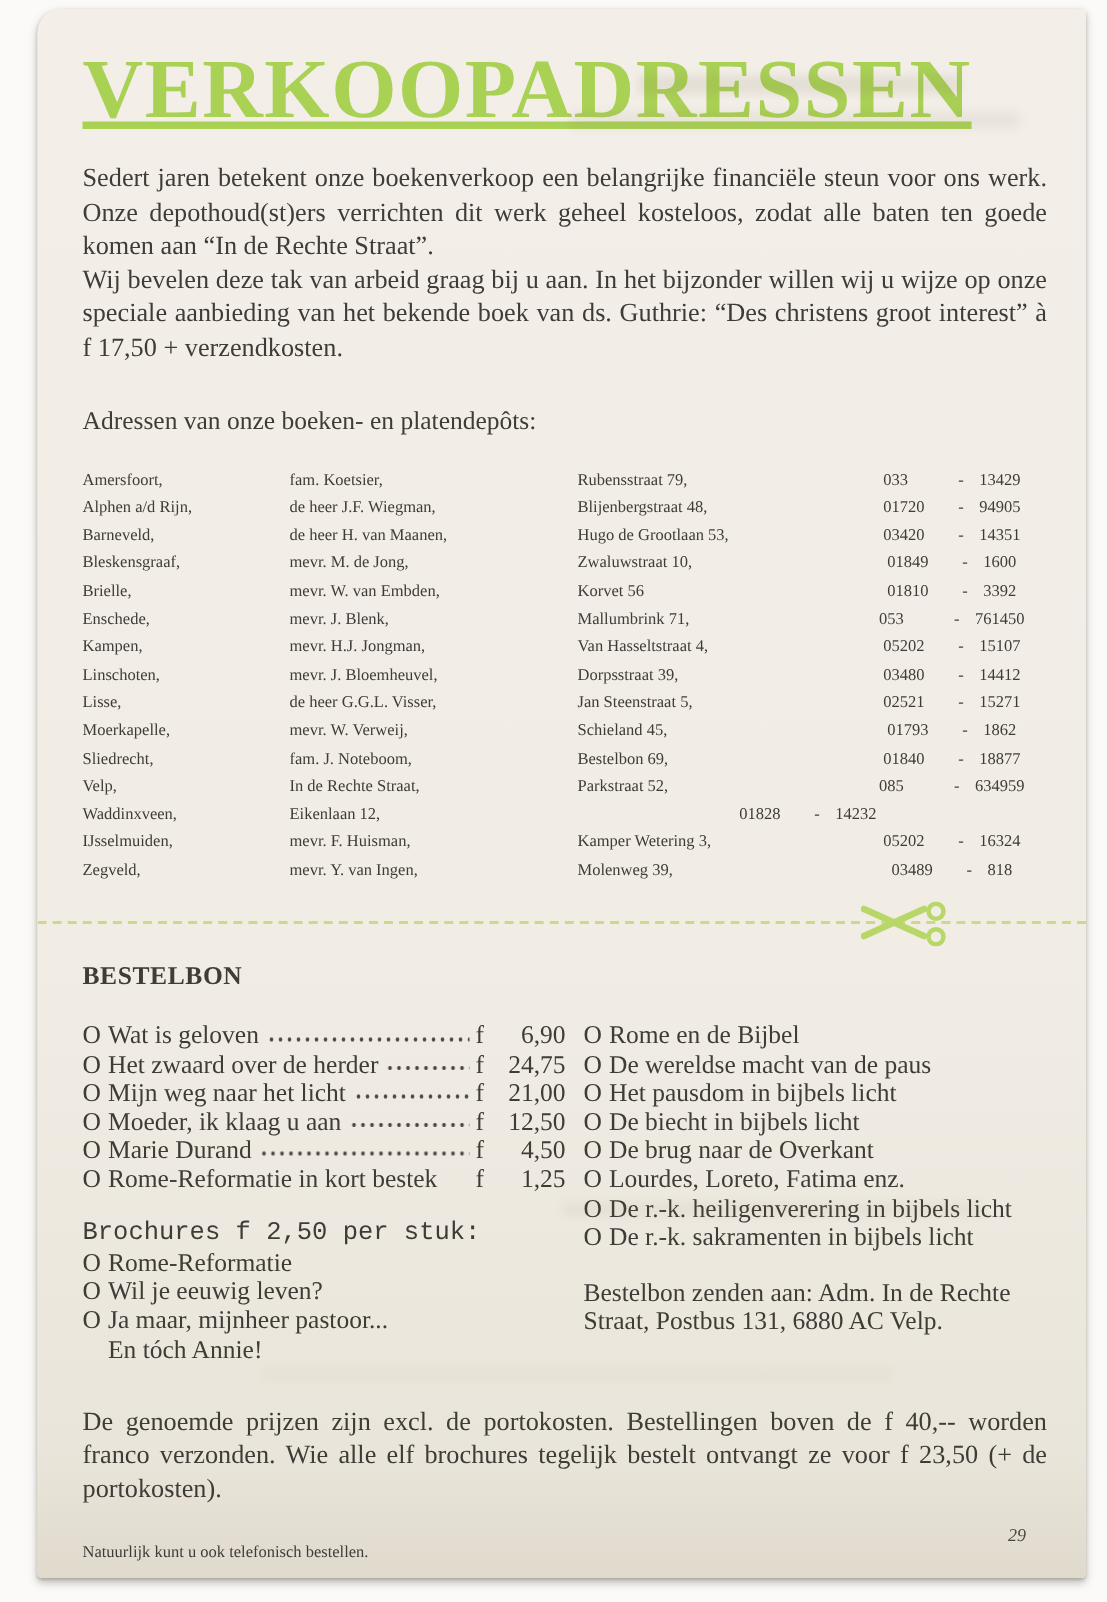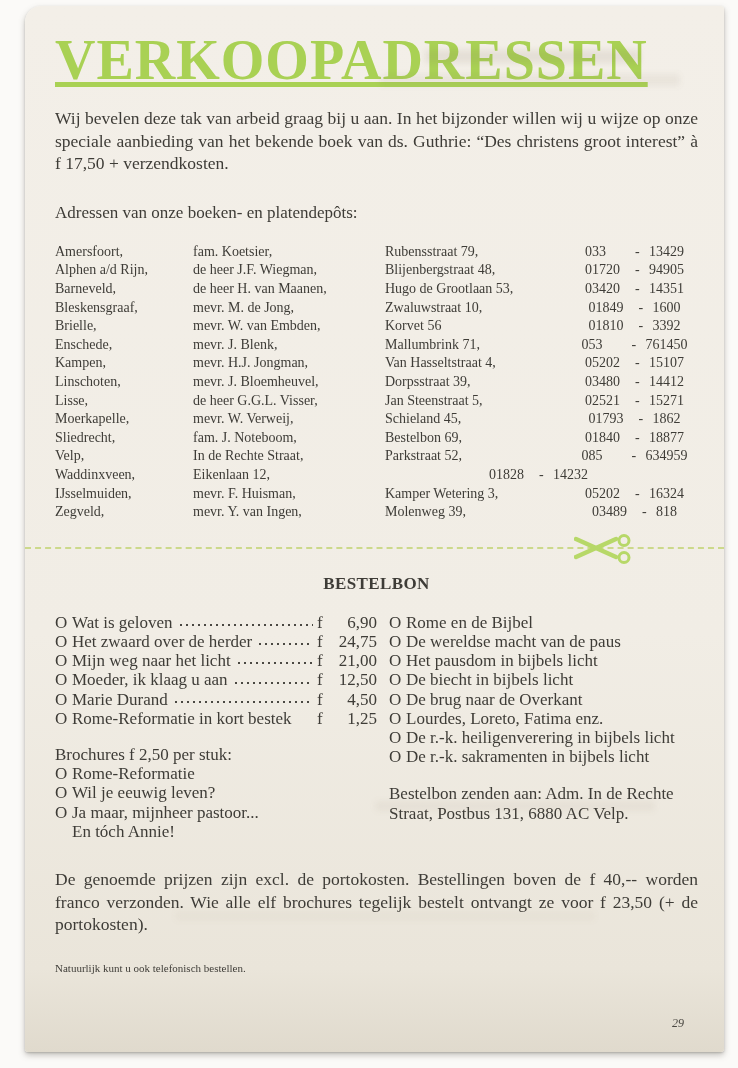--- a/index.html
+++ b/index.html
@@ -22,55 +22,55 @@
   h1.title {
     margin:22px 0 0 0; font-size:56px; font-weight:bold; letter-spacing:1px;
     color:#a9d154; white-space:nowrap;text-decoration:underline;
   }
 
   .intro { margin-top:15px; }
   .intro p { margin:0; font-size:17.5px; line-height:22.6px; text-align:justify; }
 
   .depots-heading { margin-top:28px; font-size:17px; }
 
-  .depots { margin-top:20px; font-size:14px; line-height:18.6px; }
+  .depots { margin-top:20px; font-size:11px; line-height:18.6px; }
   .drow { display:flex; }
   .dcity   { width:138px; flex:none; }
   .dname   { width:192px; flex:none; }
   .dstreet { width:186px; flex:none; }
   .dphone  { flex:1; display:flex;justify-content:center; }
   .dpfx { width:50px; flex:none; }
   .dsep { width:14px; flex:none; text-align:left; }
 
   .cutline {
     position:relative; margin:25px -26px 0 -30px; height:0;
     border-top:2px dashed #ccd98b;
   }
   .scissors { position:absolute; right:86px; top:-15px; width:64px; height:30px; }
 
-  .bestel-heading { margin-top:25px; font-weight:bold; font-size:17px; letter-spacing:.4px;text-align:center; }
+  .bestel-heading { margin-top:25px; font-weight:bold; font-size:17px; letter-spacing:.4px; }
 
   .form { display:flex; margin-top:19px; font-size:17px; line-height:19.2px; }
   .col-left  { width:322px; flex:none; margin-right:12px; }
   .col-right { flex:1; }
 
   .book-row, .o-row, .b-row { display:flex; }
   .chk { width:17px; flex:none; }
   .blabel { flex:none; padding-right:3px; white-space:nowrap; }
   .blabel.fill { flex:1; }
   .leader {
     flex:1; margin:0 4px 0 2px;
     background-image:radial-gradient(circle,#4a4842 1.1px,transparent 1.45px);
     background-size:6px 4px; background-repeat:repeat-x;
     background-position:0 calc(100% - 5px);
   }
   .cur { flex:none; width:13px; }
   .amt { flex:none; width:47px; text-align:right; }
 
-  .brochures-heading { margin-top:17px; }
+  .brochures-heading { margin-top:17px;font-family:Liberation Mono, monospace; }
   .b-note { margin-left:17px; }
 
   .sendto { margin-top:18px; }
   .sendto div { white-space:nowrap; }
 
   .footer-note { margin-top:27px; font-size:17.5px; line-height:22.6px; text-align:justify; }
   .phone-note  { margin-top:26px; font-size:11px; }
   .pageno { position:absolute; right:40px; top:1010px; font-size:12px; color:#4a4842;font-style:italic; }
 </style>
 </head>
@@ -79,20 +79,21 @@
 <div class="paper">
 
   <div class="ghost" style="left:400px;top:44px;width:215px;height:13px;"></div>
   <div class="ghost" style="left:355px;top:68px;width:300px;height:12px;opacity:.7;"></div>
   <div class="ghost" style="left:350px;top:795px;width:280px;height:10px;opacity:.6;"></div>
   <div class="ghost" style="left:150px;top:905px;width:420px;height:10px;opacity:.35;"></div>
 
   <h1 class="title">VERKOOPADRESSEN</h1>
 
   <div class="intro">
+    <p>Sedert jaren betekent onze boekenverkoop een belangrijke financiële steun voor ons werk. Onze depothoud(st)ers verrichten dit werk geheel kosteloos, zodat alle baten ten goede komen aan “In de Rechte Straat”.</p>
     <p>Wij bevelen deze tak van arbeid graag bij u aan. In het bijzonder willen wij u wijze op onze speciale aanbieding van het bekende boek van ds. Guthrie: “Des christens groot interest” à f 17,50 + verzendkosten.</p>
   </div>
 
   <div class="depots-heading">Adressen van onze boeken- en platendepôts:</div>
 
   <div class="depots">
     <div class="drow">
         <span class="dcity">Amersfoort,</span>
         <span class="dname">fam. Koetsier,</span>
         <span class="dstreet">Rubensstraat 79,</span>

